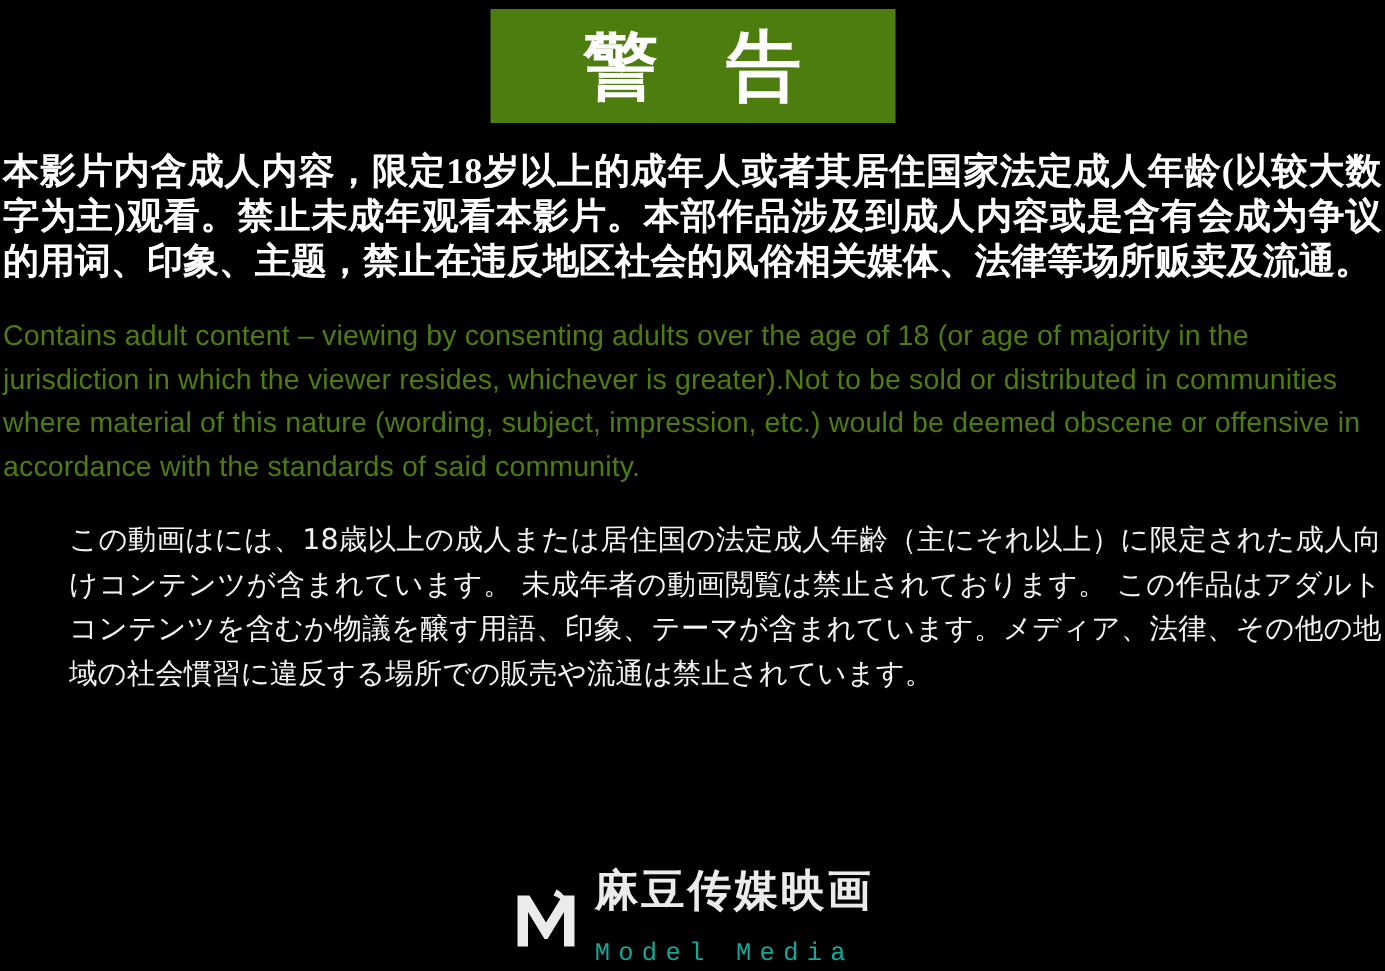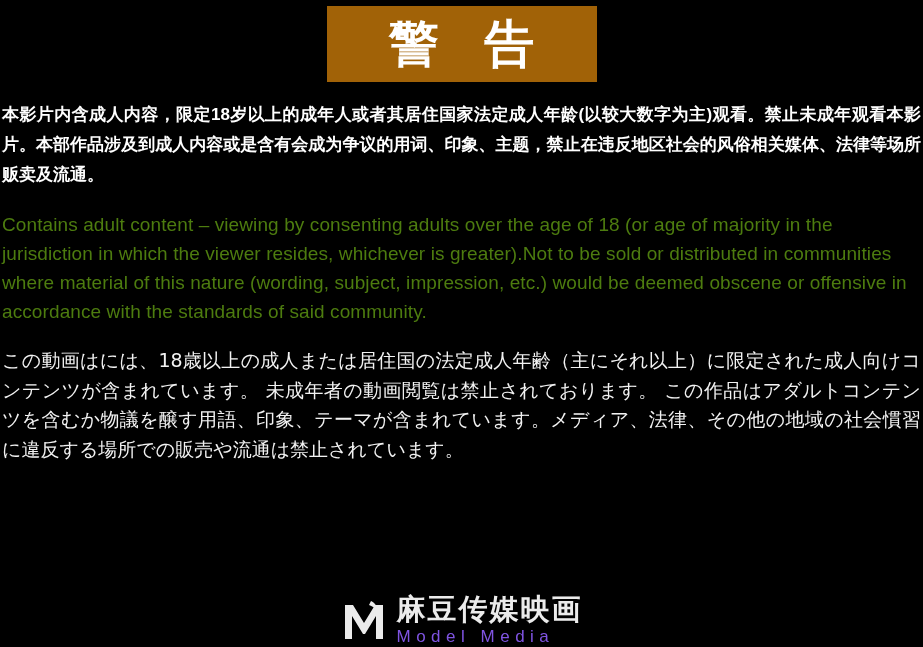--- a/index.html
+++ b/index.html
@@ -26,21 +26,21 @@
   .banner-wrap {
     width: 100%;
     display: flex;
     justify-content: center;
     padding-top: 6px;
     box-sizing: border-box;
   }
   .banner {
     width: 270px;
     height: 76px;
-    background: #a16207;
+    background: #4d7c0f;
     display: flex;
     align-items: center;
     justify-content: center;
     box-sizing: border-box;
   }
   .banner-text {
     font-family: "DejaVu Sans", sans-serif;
     font-weight: bold;
     font-size: 50px;
     line-height: 50px;
@@ -52,43 +52,44 @@
 
   
   .content {
     padding: 18px 2px 0 2px;
     box-sizing: border-box;
   }
   .para {
     margin: 0 0 20px 0;
   }
   .zh {
-    font-family: Liberation Sans, sans-serif;
+    font-family: Liberation Serif, serif;
     font-weight: bold;
-    font-size: 17px;
+    font-size: 24px;
     line-height: 30px;
     color: #ffffff;
     letter-spacing: 0px;
     text-align: justify;
   }
   .en {
     font-family: "Liberation Sans", sans-serif;
     font-weight: normal;
     font-size: 19px;
     line-height: 29px;
     color: #4d7c0f;
     letter-spacing: 0.1px;
   }
   .ja {
     font-family: "DejaVu Sans", sans-serif;
     font-weight: normal;
     font-size: 19px;
     line-height: 29.5px;
     color: #f2f2f2;
     text-align: justify;
+    margin-left: 44px;
   }
 
   
   .logo-wrap {
     position: absolute;
     left: 0;
     right: 0;
     bottom: 2px;
     display: flex;
     justify-content: center;
@@ -113,25 +114,25 @@
     line-height: 1;
   }
   .logo-cn {
     font-family: "DejaVu Sans", sans-serif;
     font-weight: bold;
     font-size: 29px;
     letter-spacing: 2px;
     color: #ffffff;
   }
   .logo-en {
-    font-family: Liberation Sans, sans-serif;
+    font-family: Liberation Mono, monospace;
     font-size: 17px;
     letter-spacing: 5.5px;
-    color: #8b5cf6;
-    margin-top: 4px;
+    color: #14b8a6;
+    margin-top: 20px;
   }
 </style>
 </head>
 <body>
 
 <div id="page">
 
   <div class="banner-wrap">
     <div class="banner">
       <span class="banner-text">警 告</span>

